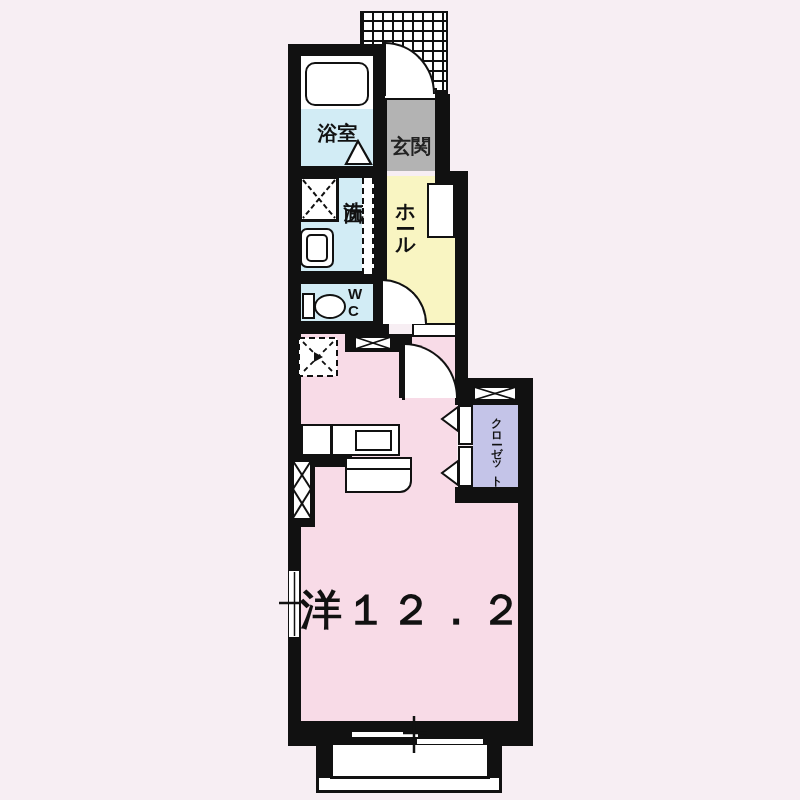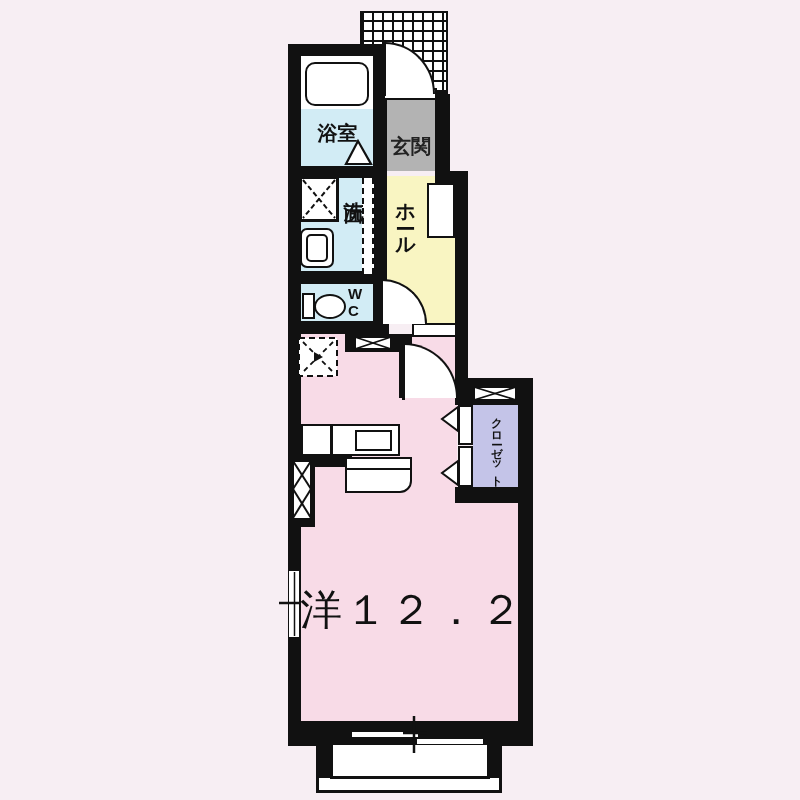--- a/index.html
+++ b/index.html
@@ -141,15 +141,15 @@
       <line x1="403" y1="727" x2="427" y2="727"></line>
     </g>
   </svg>
 
   <div class="lbl" style="left:301px;top:114px;width:73px;text-align:center;font-size:20px;font-weight:600;">浴室</div>
   <div class="lbl" style="left:387px;top:127px;width:48px;text-align:center;font-size:20px;font-weight:600;color:#222;">玄関</div>
   <div class="lbl vert" style="left:341px;top:180px;font-size:20px;font-weight:600;letter-spacing:4px;">洗面</div>
   <div class="lbl vert" style="left:393px;top:183px;font-size:20px;font-weight:600;letter-spacing:6px;">ホール</div>
   <div class="lbl" style="left:348px;top:280px;width:17px;font-size:15px;font-weight:700;line-height:1.1;white-space:normal;word-break:break-all;text-align:left;">WC</div>
   <div class="lbl vert" style="left:489px;top:404px;font-size:11.5px;font-weight:600;letter-spacing:1px;">クローゼット</div>
-  <div class="lbl" style="left:300px;top:576px;width:220px;font-size:42px;font-weight:400;letter-spacing:3px;">洋１２．２</div>
+  <div class="lbl" style="left:300px;top:576px;width:220px;font-size:42px;font-weight:700;letter-spacing:3px;">洋１２．２</div>
 
 </div>
 
 </body></html>

